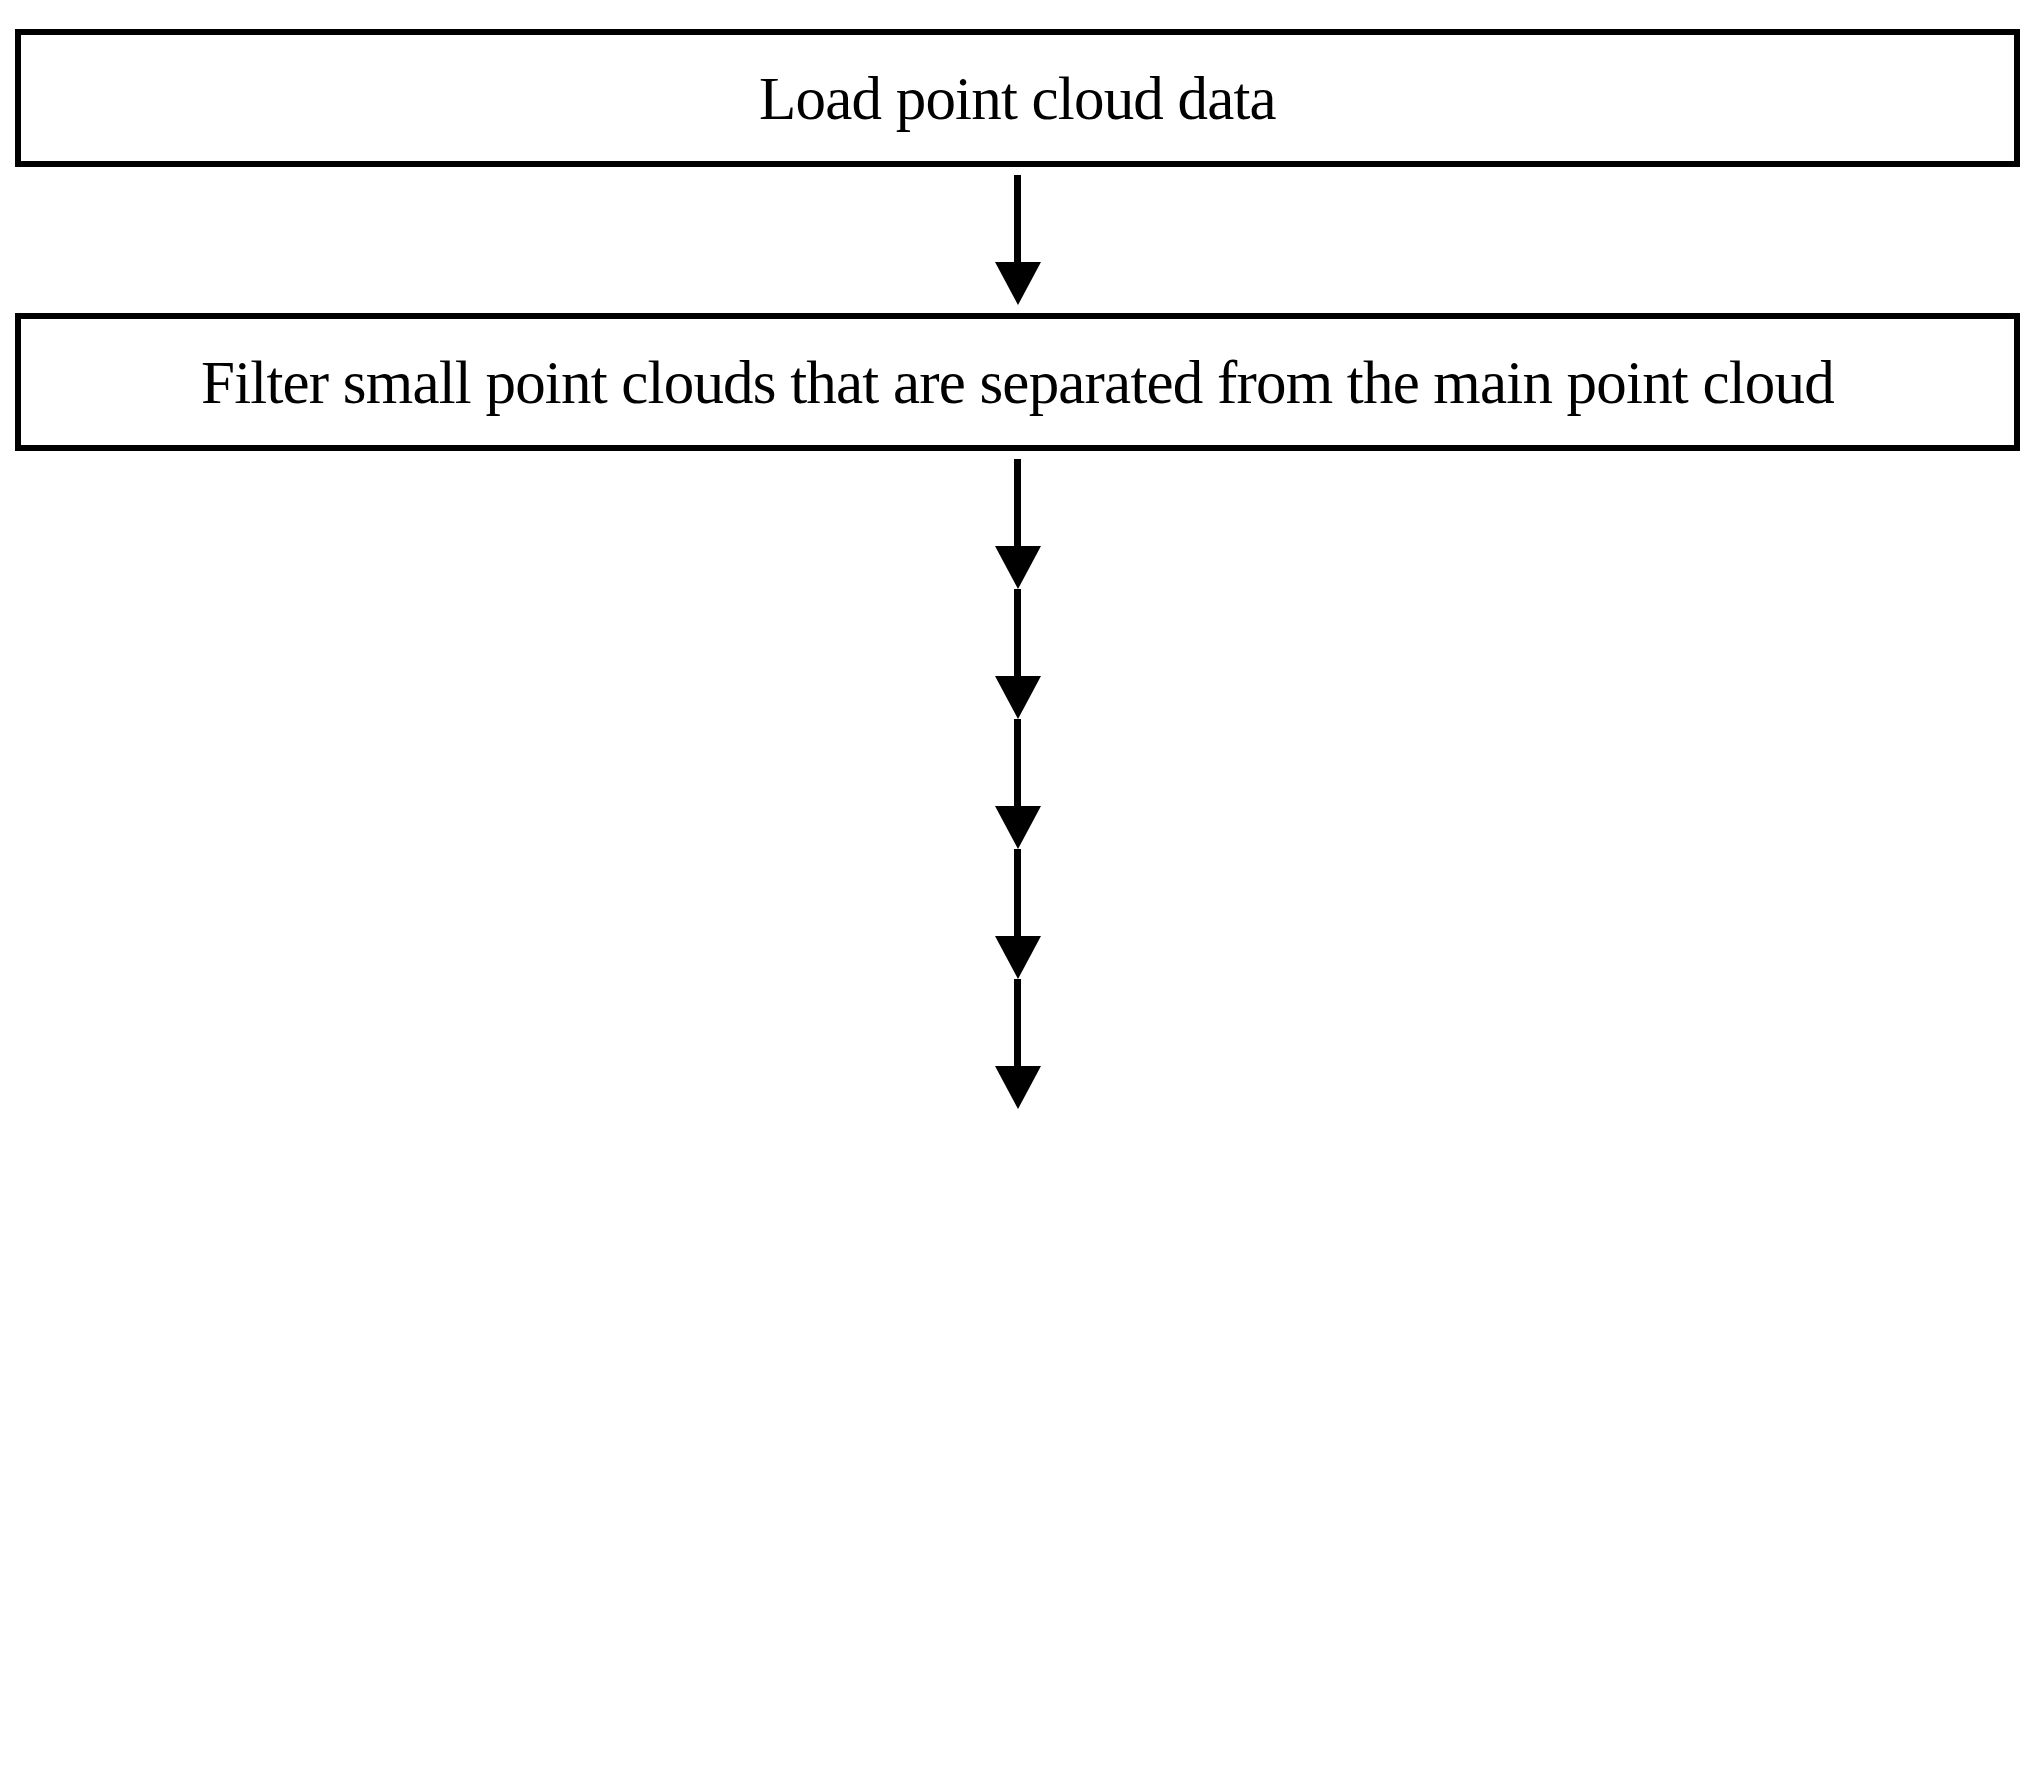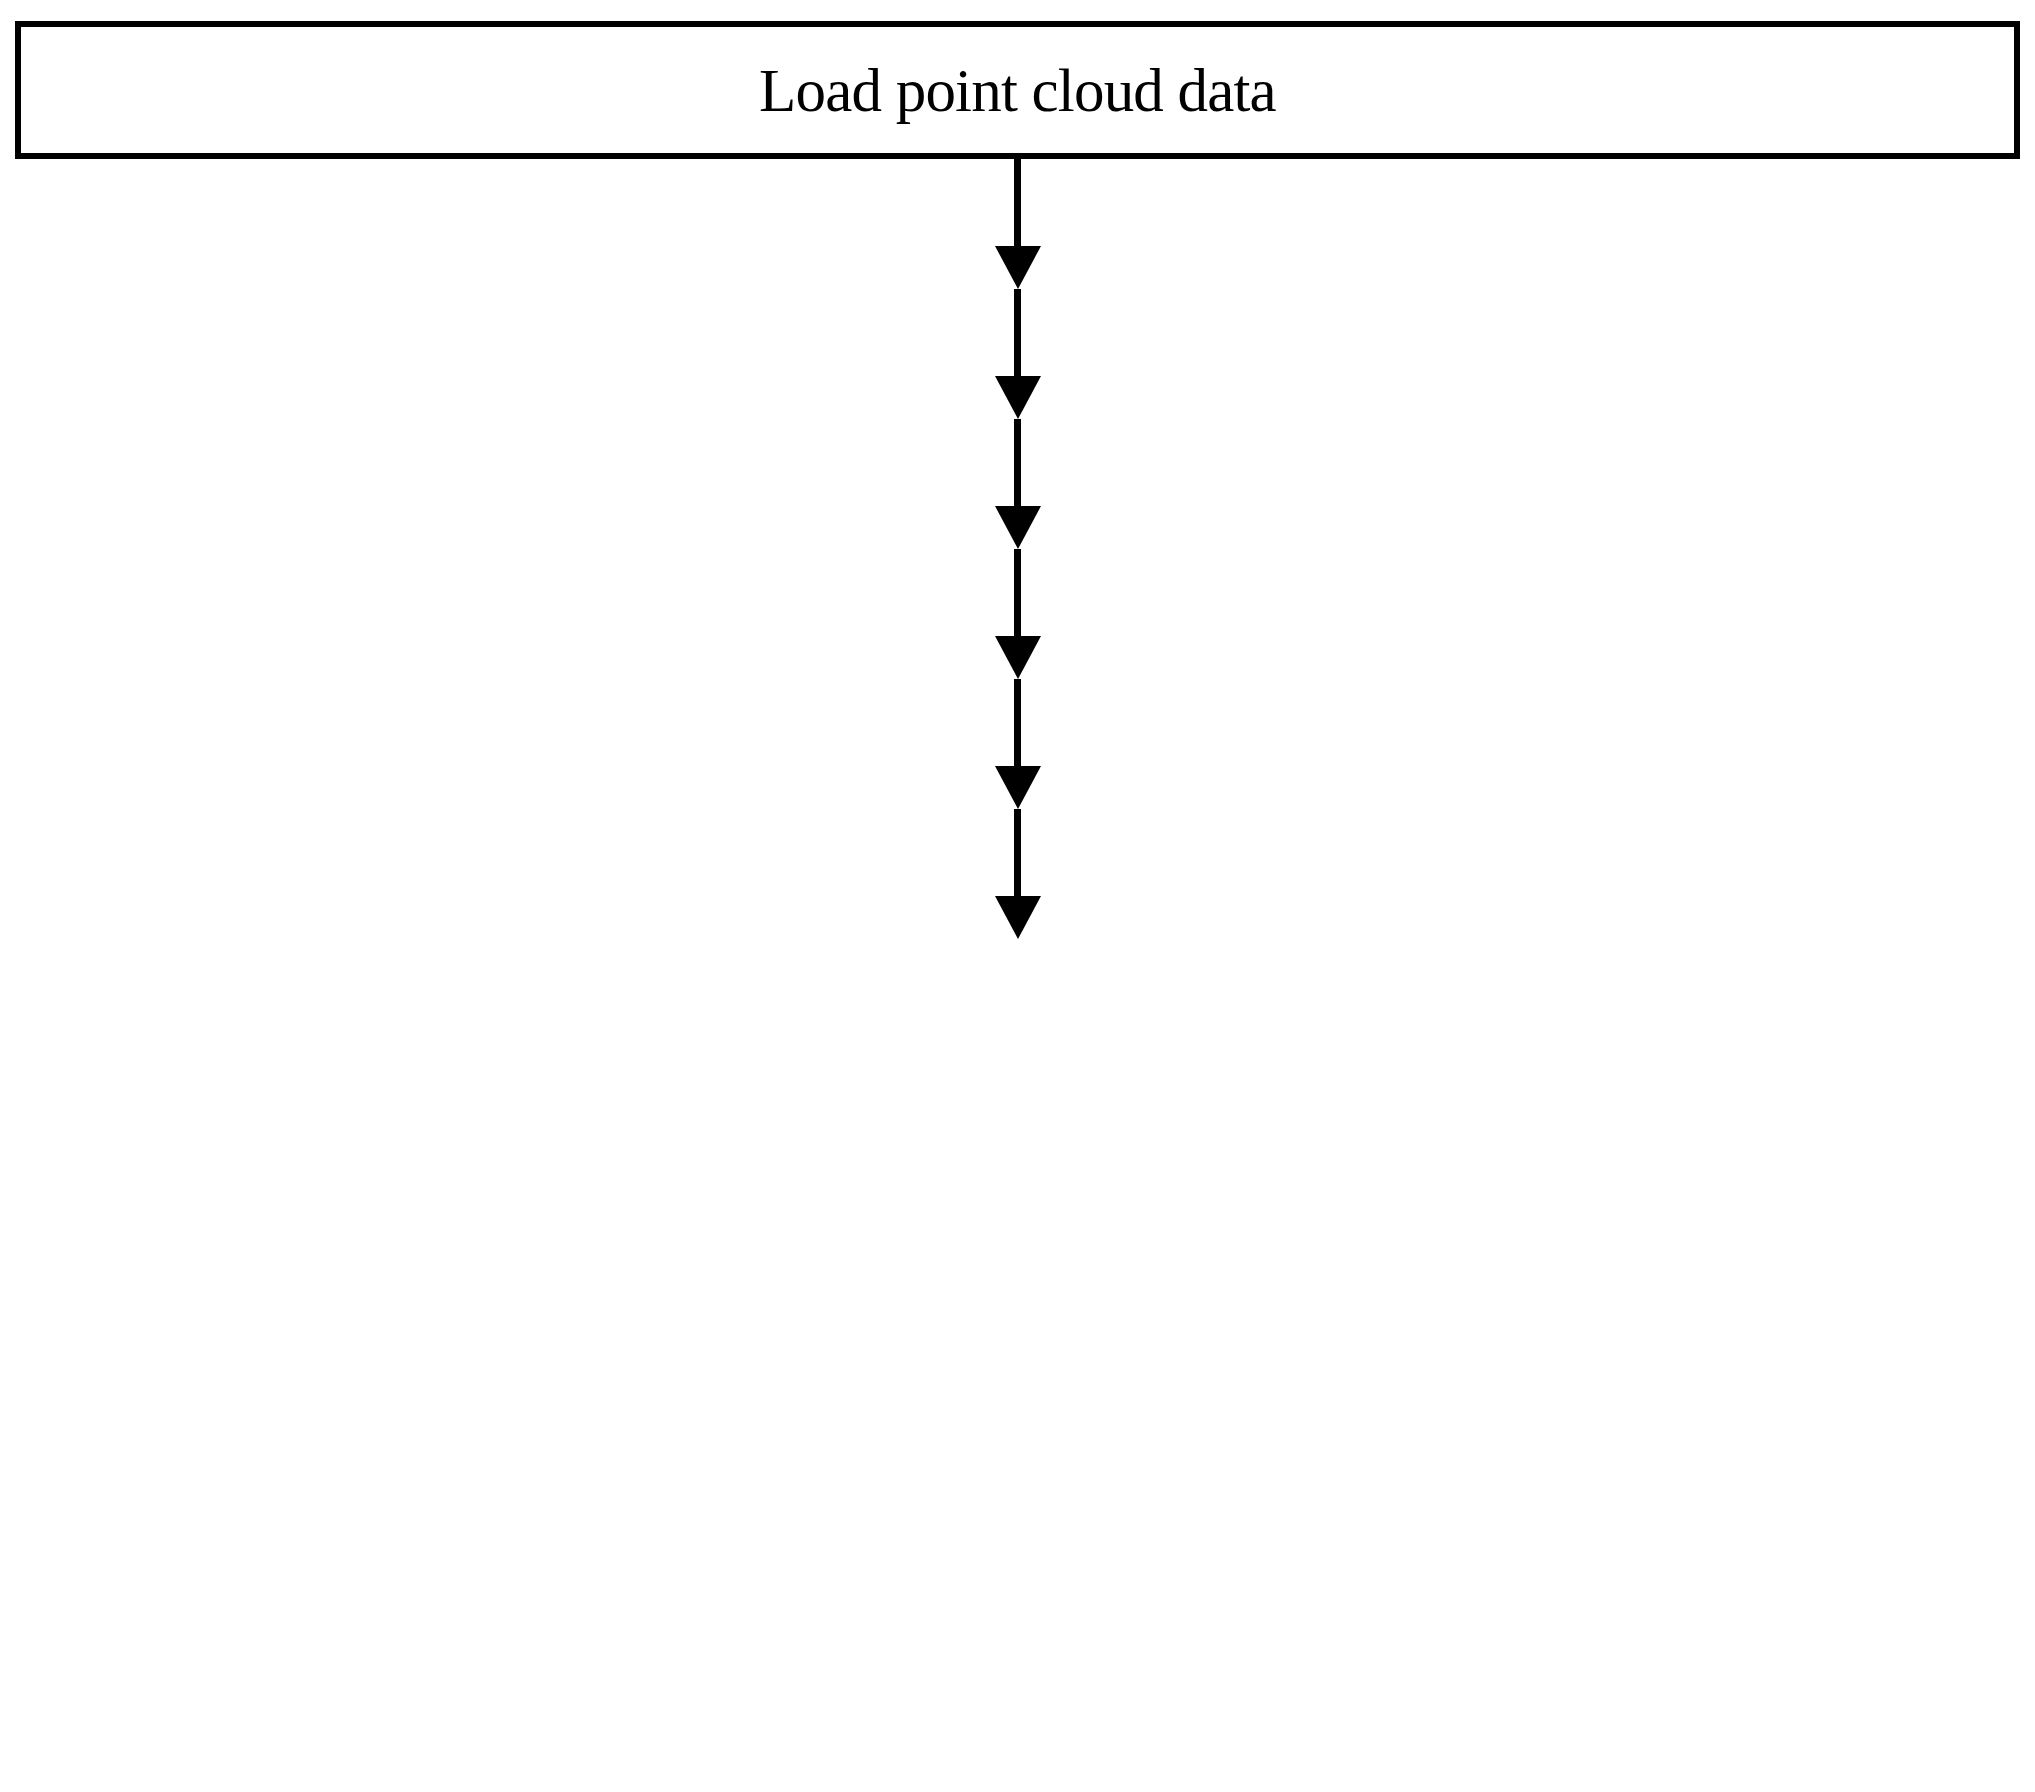--- a/index.html
+++ b/index.html
@@ -12,21 +12,21 @@
     width: 2035px;
     height: 1793px;
     background: #ffffff;
     box-sizing: border-box;
     padding-top: 21px;
     font-family: "Liberation Serif", "DejaVu Serif", serif;
   }
   .flow-box {
     box-sizing: border-box;
     height: 138px;
-    margin: 0 15px;
+    margin: 8px 15px;
     border: 6.8px solid #000000;
     background: #ffffff;
     display: flex;
     align-items: center;
     justify-content: center;
   }
   .flow-box .label {
     font-size: 61px;
     line-height: 1;
     color: #000000;
@@ -60,20 +60,23 @@
 
   <div class="flow-box">
     <span class="label">Load point cloud data</span>
   </div>
 
   <div class="connector">
     <div class="stem"></div>
     <div class="head"></div>
   </div>
 
+  <div class="flow-box">
+    <span class="label">Filter small point clouds that are separated from the main point cloud</span>
+  </div>
 
   <div class="connector">
     <div class="stem"></div>
     <div class="head"></div>
   </div>
 
 
   <div class="connector">
     <div class="stem"></div>
     <div class="head"></div>

